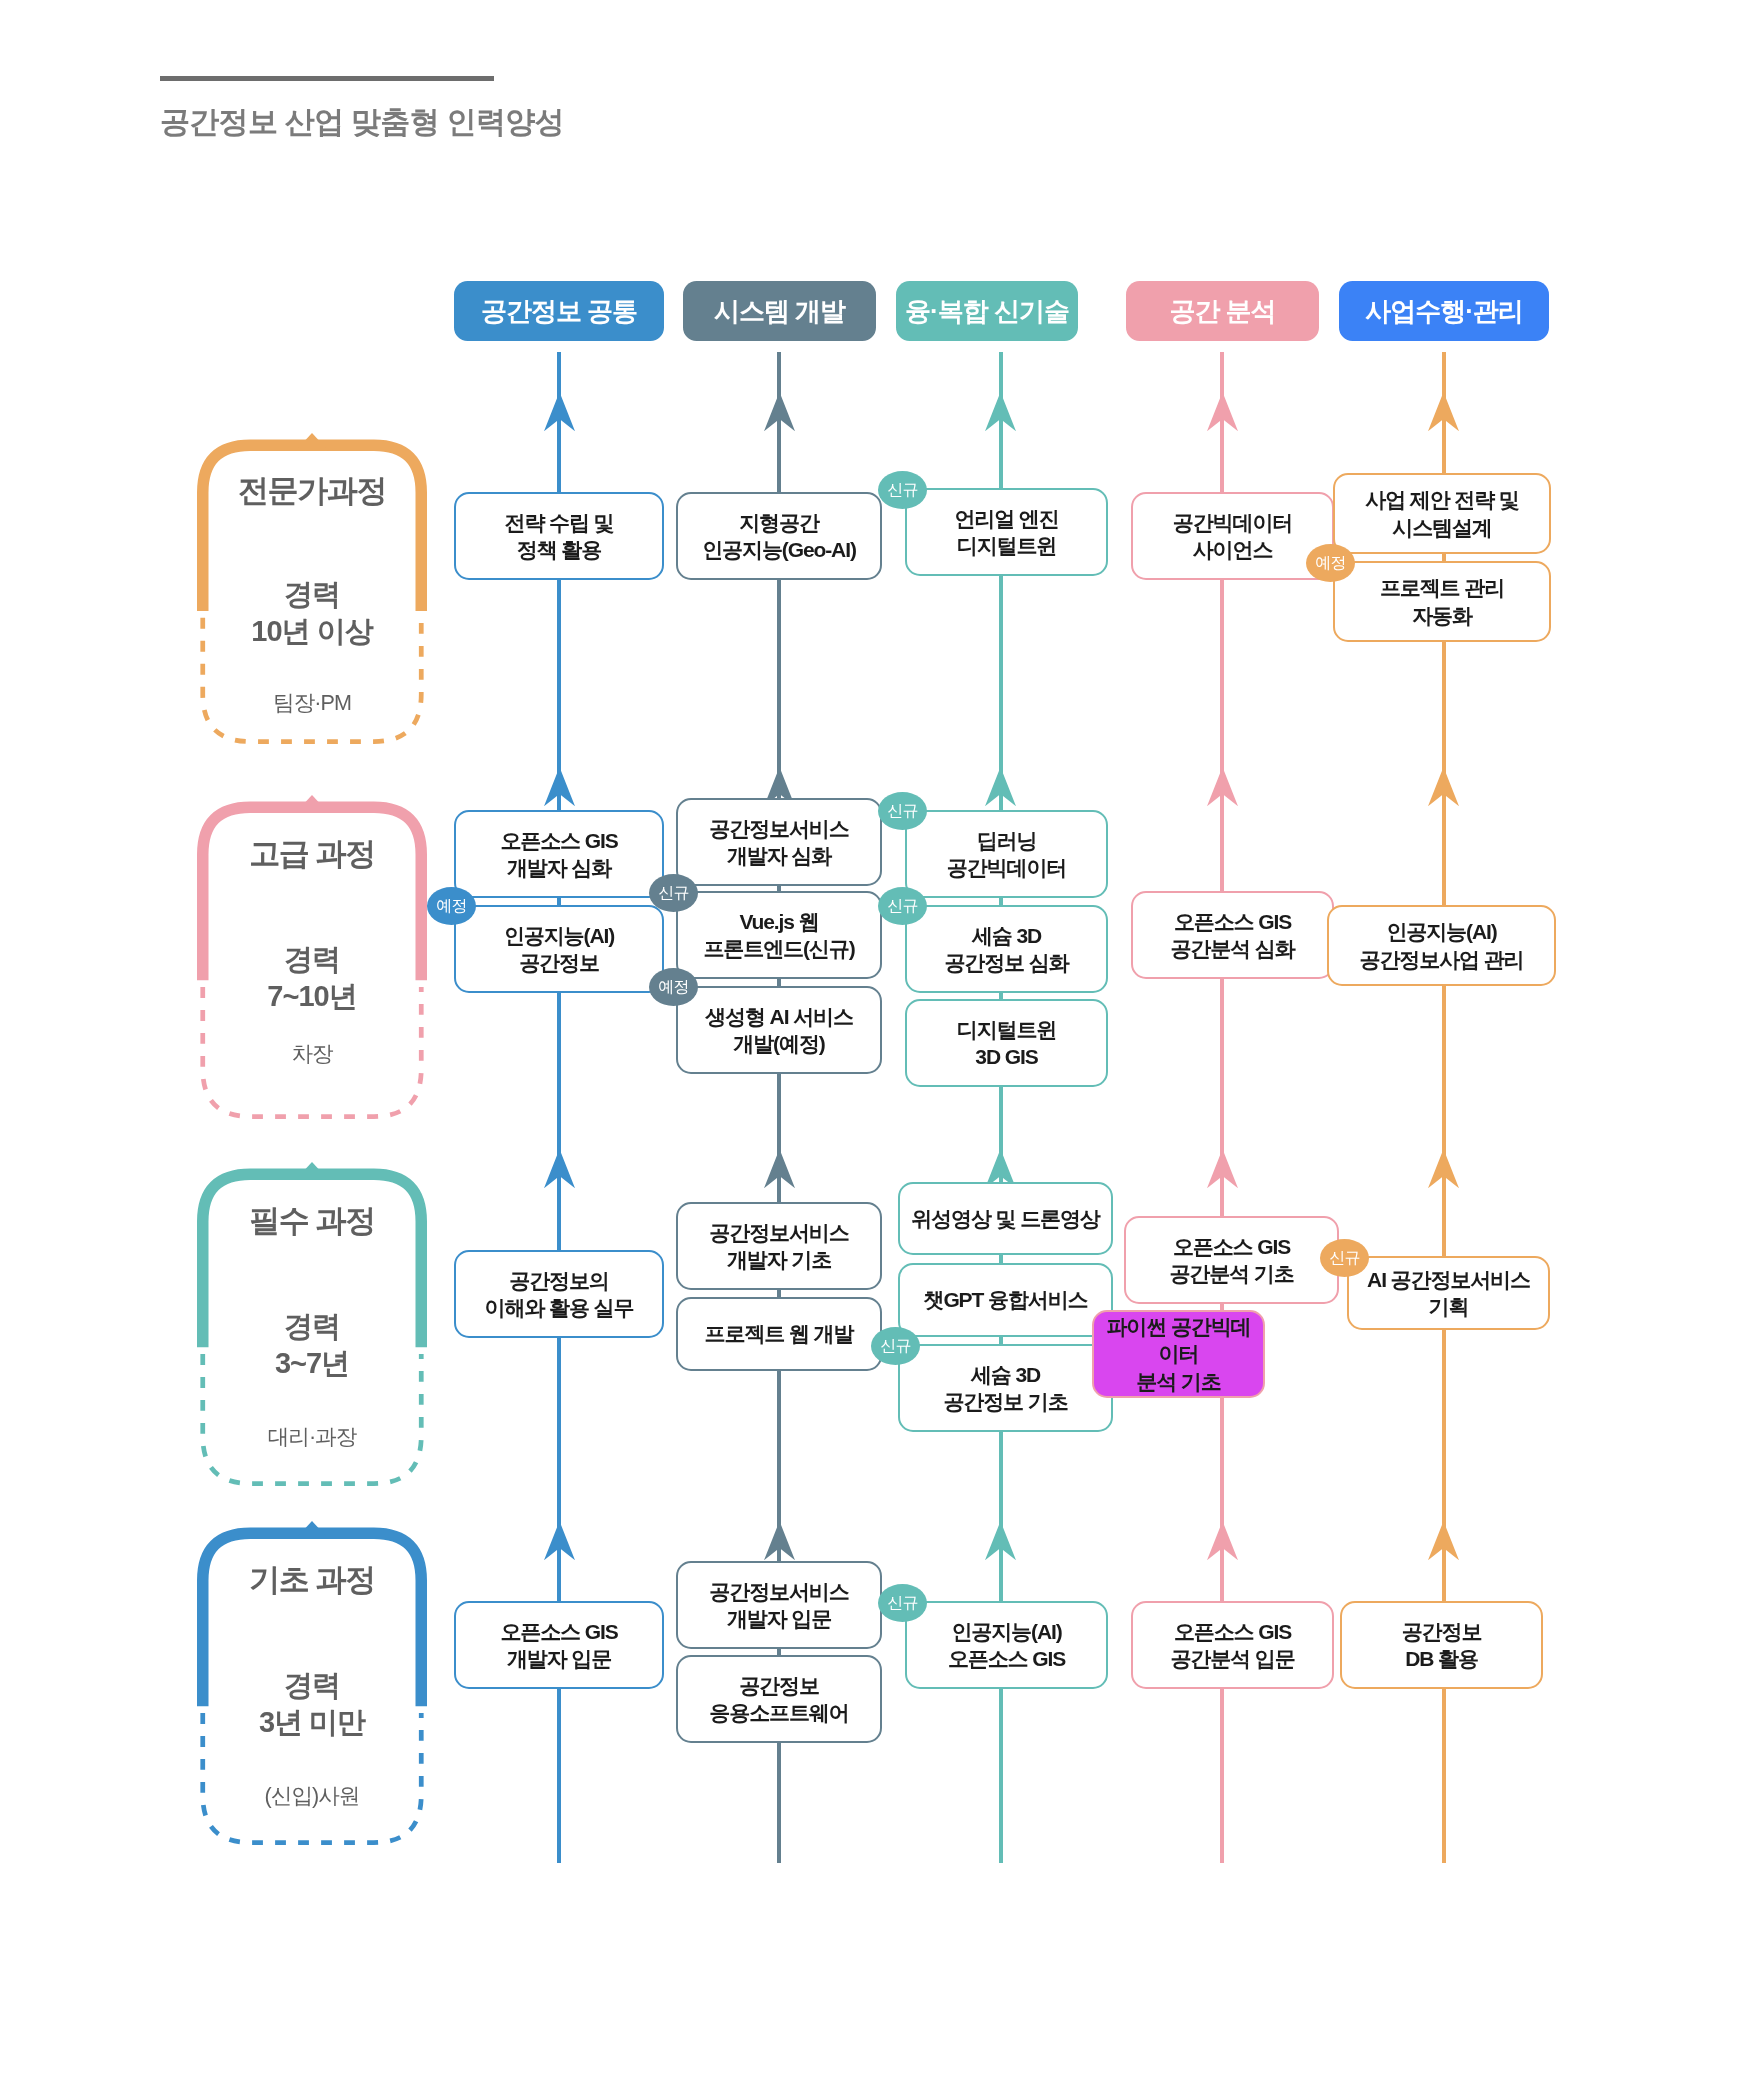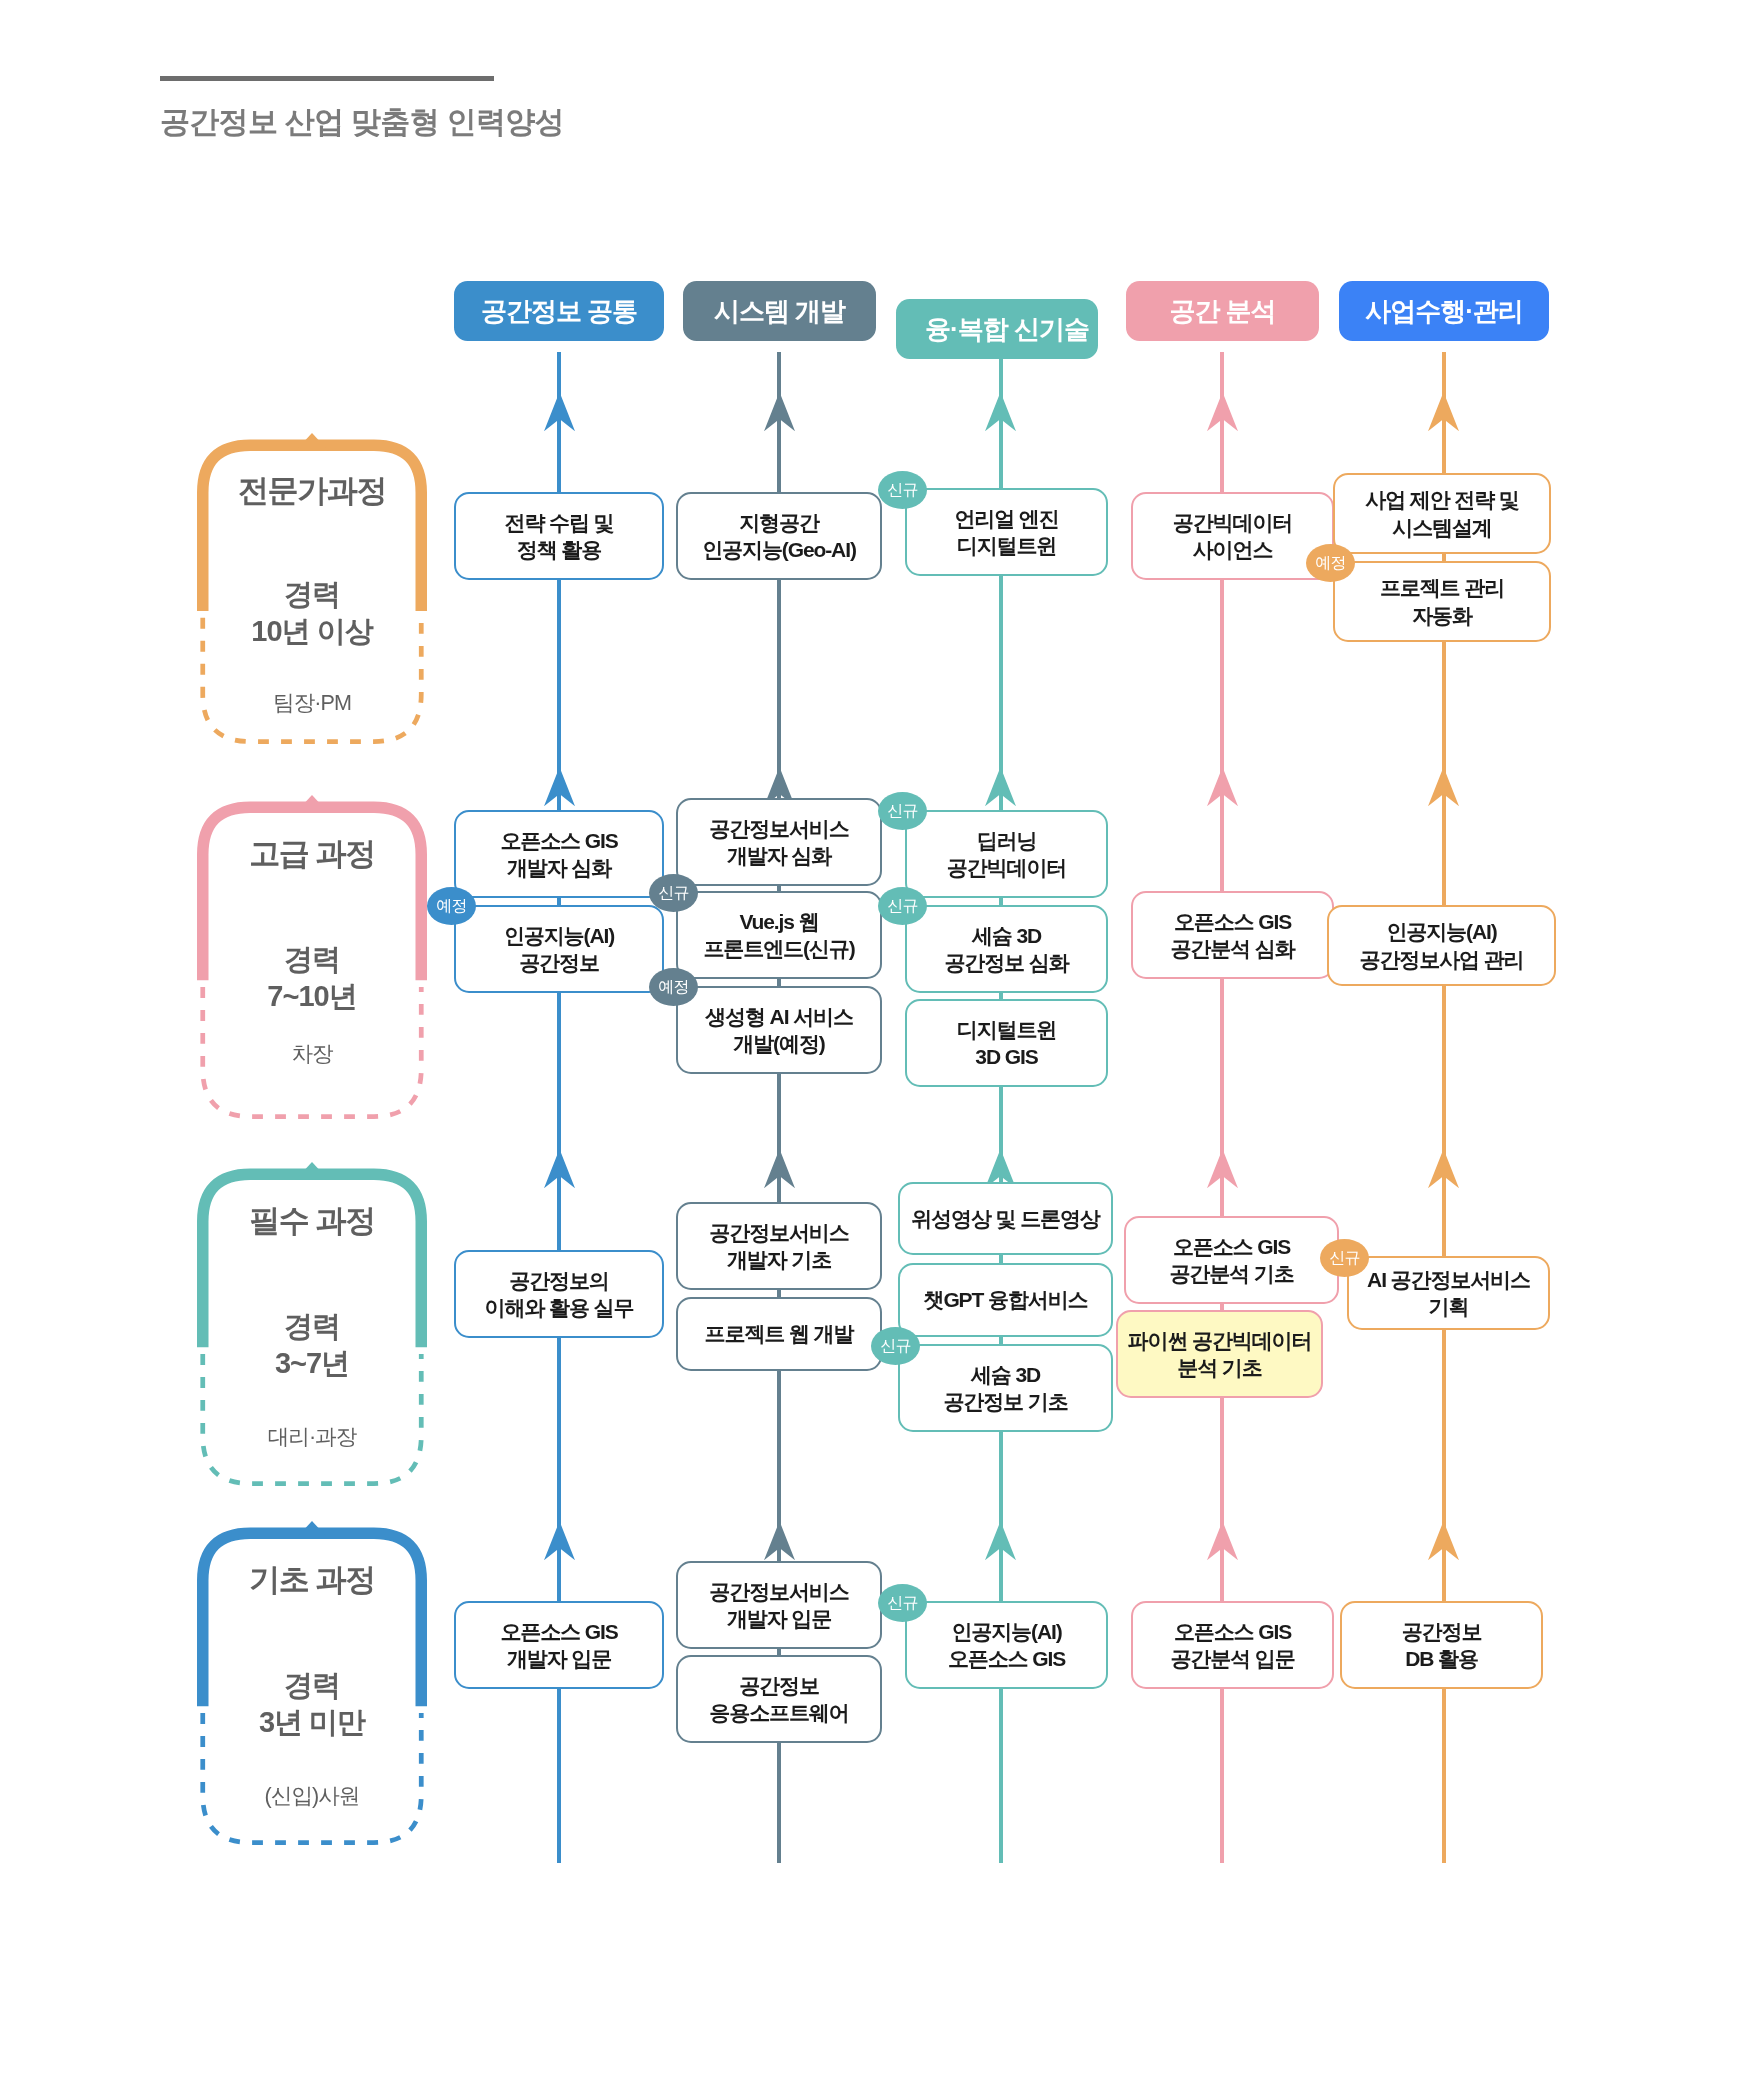--- a/index.html
+++ b/index.html
@@ -122,21 +122,21 @@
         <path d="M23 0 L46 58 L23 40 L0 58 Z" fill="#eda95e"></path>
       </svg>
     </div>
   <div id="colheads">
       <div class="colhead" style="left: 454px; top: 281px; width: 210px; background: rgb(59, 142, 203);">
         <span>공간정보 공통</span>
       </div>
       <div class="colhead" style="left: 683px; top: 281px; width: 193px; background: rgb(100, 128, 143);">
         <span>시스템 개발</span>
       </div>
-      <div class="colhead" style="left: 896px; top: 299px; width: 182px; background: rgb(99, 189, 182); padding-left: 20px;">
+      <div class="colhead" style="left: 896px; top: 281px; width: 182px; background: rgb(99, 189, 182);">
         <span>융·복합 신기술</span>
       </div>
       <div class="colhead" style="left: 1126px; top: 281px; width: 193px; background: rgb(240, 160, 172);">
         <span>공간 분석</span>
       </div>
       <div class="colhead" style="left: 1339px; top: 281px; width: 210px; background: #3b82f6;">
         <span>사업수행·관리</span>
       </div>
     </div>
   <div id="levels">
@@ -338,21 +338,21 @@
           <span>세슘 3D</span>
           <span>공간정보 기초</span>
         </div>
       </div>
       <div class="box" style="left: 1124px; top: 1216px; width: 215px; height: 88px; border-color: rgb(240, 160, 172);">
         <div>
           <span>오픈소스 GIS</span>
           <span>공간분석 기초</span>
         </div>
       </div>
-      <div class="box" style="left: 1116px; top: 1310px; width: 207px; height: 88px; border-color: rgb(240, 160, 172); background: #fef9c3;">
+      <div class="box" style="left: 1092px; top: 1310px; width: 173px; height: 88px; border-color: rgb(240, 160, 172); background: #d946ef;">
         <div>
           <span>파이썬 공간빅데이터</span>
           <span>분석 기초</span>
         </div>
       </div>
       <div class="badge" style="left: 1320px; top: 1239px; background: rgb(237, 169, 94);">신규</div>
       <div class="box" style="left: 1347px; top: 1256px; width: 203px; height: 74px; border-color: rgb(237, 169, 94);">
         <div>
           <span>AI 공간정보서비스 기획</span>
         </div>

